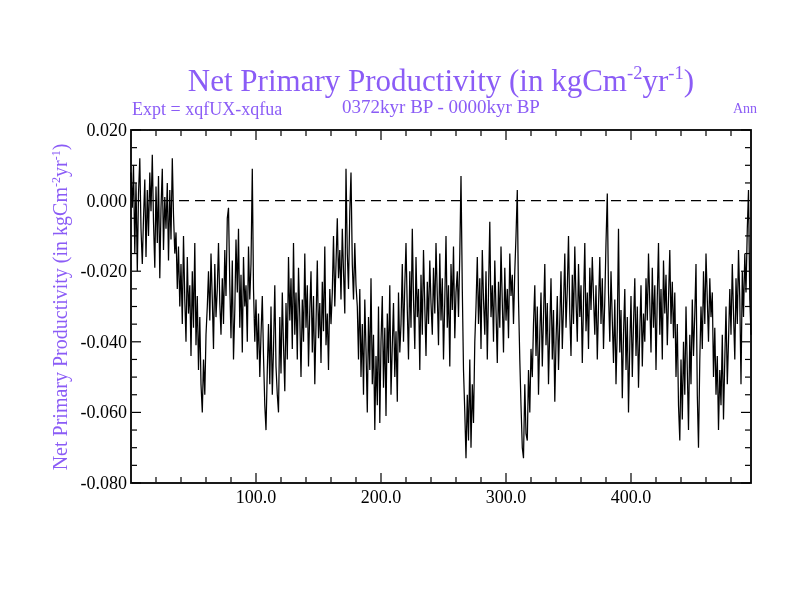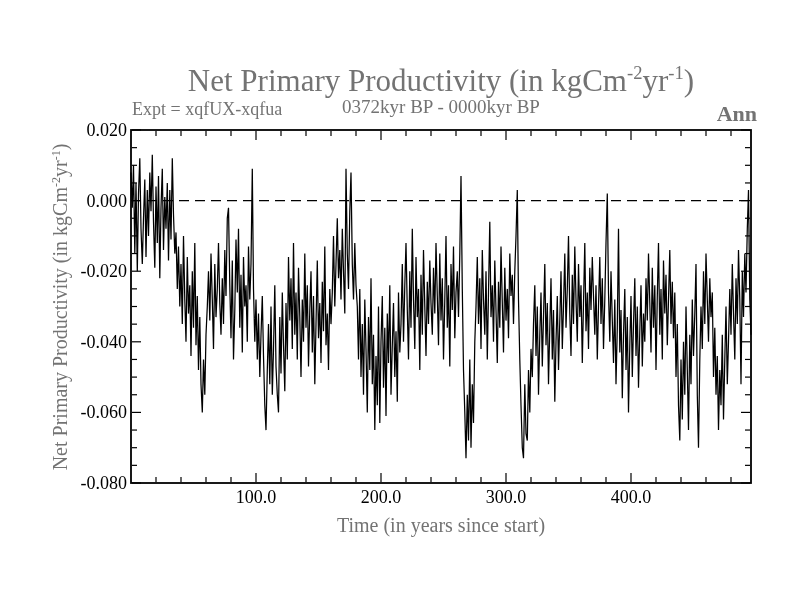--- a/index.html
+++ b/index.html
@@ -1,23 +1,23 @@
 <!DOCTYPE html>
 <html><head>
 <meta charset="utf-8">
 <style>
   html,body{margin:0;padding:0;background:#ffffff;}
-  .stage{position:relative;width:800px;height:600px;background:#ffffff;color:#737373;
+  .stage{position:relative;width:800px;height:600px;background:#ffffff;color:#8b5cf6;
          font-family:"Liberation Serif","DejaVu Serif",serif;overflow:hidden;}
   .title{position:absolute;left:131px;top:63px;width:620px;text-align:center;
          font-size:31px;white-space:nowrap;}
   .sup{font-size:0.60em;position:relative;top:-0.62em;}
   .subtitle{position:absolute;left:131px;top:96px;width:620px;text-align:center;font-size:19px;}
   .expt{position:absolute;left:132px;top:99px;font-size:18px;}
-  .ann{position:absolute;right:43px;top:101px;font-size:22px;font-weight:bold;}
+  .ann{position:absolute;right:43px;top:101px;font-size:14px;}
   .xlabel{position:absolute;left:131px;top:514px;width:620px;text-align:center;font-size:20px;}
   .ylabel{position:absolute;left:-158px;top:294px;width:440px;height:26px;text-align:center;
           font-size:20px;white-space:nowrap;transform:rotate(-90deg);}
   svg.plot{position:absolute;left:0;top:0;}
   svg.plot text{font-family:"Liberation Serif","DejaVu Serif",serif;font-size:18px;fill:#000;}
 </style>
 </head>
 <body>
 
 <div class="stage">
@@ -135,15 +135,14 @@
       <text x="127" y="136" text-anchor="end">0.020</text>
       <text x="127" y="206.6" text-anchor="end">0.000</text>
       <text x="127" y="277.2" text-anchor="end">-0.020</text>
       <text x="127" y="347.79999999999995" text-anchor="end">-0.040</text>
       <text x="127" y="418.4" text-anchor="end">-0.060</text>
       <text x="127" y="489" text-anchor="end">-0.080</text>
       <line x1="131" y1="200.6" x2="751" y2="200.6" stroke="#000000" stroke-width="1.1" stroke-dasharray="10 6"></line>
       <polyline points="131.0,172.4 132.3,207.7 133.5,165.3 134.8,253.6 136.0,182.9 137.3,271.2 138.5,193.5 139.8,158.2 141.0,228.8 142.3,264.1 143.5,218.3 144.8,179.4 146.0,257.1 147.3,190.0 148.5,235.9 149.8,172.4 151.0,211.2 152.3,154.7 153.5,221.8 154.8,267.7 156.0,186.5 157.3,243.0 158.5,175.9 159.8,278.3 161.0,207.7 162.3,168.8 163.5,250.0 164.8,197.1 166.0,228.8 167.3,182.9 168.5,260.6 169.8,190.0 171.0,239.4 172.3,158.2 173.5,214.7 174.8,253.6 176.0,232.4 177.3,288.9 178.5,246.5 179.8,306.5 181.0,264.1 182.3,324.1 183.5,235.9 184.8,299.4 186.0,341.8 187.3,257.1 188.5,313.6 189.8,285.3 191.0,355.9 192.3,271.2 193.5,327.7 194.8,243.0 196.0,345.3 197.3,295.9 198.5,370.0 199.8,317.1 201.0,384.2 202.3,412.4 203.5,359.5 204.8,394.7 206.0,334.7 207.3,306.5 208.5,271.2 209.8,320.6 211.0,253.6 212.3,299.4 213.5,348.9 214.8,264.1 216.0,317.1 217.3,288.9 218.5,243.0 219.8,303.0 221.0,334.7 222.3,278.3 223.5,324.1 224.8,250.0 226.0,295.9 227.3,218.3 228.5,207.7 229.8,285.3 231.0,338.3 232.3,260.6 233.5,359.5 234.8,310.0 236.0,239.4 237.3,292.4 238.5,228.8 239.8,327.7 241.0,274.7 242.3,352.4 243.5,257.1 244.8,306.5 246.0,285.3 247.3,341.8 248.5,246.5 249.8,299.4 251.0,264.1 252.3,168.8 253.5,288.9 254.8,341.8 256.0,299.4 257.3,359.5 258.5,313.6 259.8,377.1 261.0,334.7 262.3,295.9 263.5,355.9 264.8,405.3 266.0,430.1 267.3,370.0 268.5,324.1 269.8,384.2 271.0,306.5 272.3,394.7 273.5,348.9 274.8,285.3 276.0,366.5 277.3,394.7 278.5,412.4 279.8,317.1 281.0,373.6 282.3,292.4 283.5,345.3 284.8,391.2 286.0,303.0 287.3,359.5 288.5,257.1 289.8,320.6 291.0,278.3 292.3,348.9 293.5,243.0 294.8,334.7 296.0,292.4 297.3,359.5 298.5,267.7 299.8,317.1 301.0,377.1 302.3,299.4 303.5,341.8 304.8,253.6 306.0,327.7 307.3,285.3 308.5,366.5 309.8,310.0 311.0,271.2 312.3,352.4 313.5,295.9 314.8,384.2 316.0,324.1 317.3,260.6 318.5,338.3 319.8,303.0 321.0,363.0 322.3,281.8 323.5,331.2 324.8,246.5 326.0,345.3 327.3,313.6 328.5,370.0 329.8,288.9 331.0,324.1 332.3,292.4 333.5,235.9 334.8,306.5 336.0,264.1 337.3,218.3 338.5,278.3 339.8,250.0 341.0,299.4 342.3,228.8 343.5,271.2 344.8,313.6 346.0,168.8 347.3,253.6 348.5,288.9 349.8,211.2 351.0,172.4 352.3,264.1 353.5,299.4 354.8,243.0 356.0,285.3 357.3,306.5 358.5,359.5 359.8,288.9 361.0,377.1 362.3,324.1 363.5,394.7 364.8,299.4 366.0,348.9 367.3,412.4 368.5,317.1 369.8,370.0 371.0,278.3 372.3,384.2 373.5,334.7 374.8,430.1 376.0,355.9 377.3,405.3 378.5,306.5 379.8,423.0 381.0,341.8 382.3,295.9 383.5,387.7 384.8,327.7 386.0,415.9 387.3,313.6 388.5,363.0 389.8,285.3 391.0,394.7 392.3,345.3 393.5,303.0 394.8,377.1 396.0,331.2 397.3,401.8 398.5,292.4 399.8,352.4 401.0,324.1 402.3,264.1 403.5,341.8 404.8,285.3 406.0,243.0 407.3,310.0 408.5,359.5 409.8,271.2 411.0,327.7 412.3,228.8 413.5,299.4 414.8,348.9 416.0,257.1 417.3,317.1 418.5,288.9 419.8,370.0 421.0,274.7 422.3,334.7 423.5,250.0 424.8,306.5 426.0,355.9 427.3,281.8 428.5,324.1 429.8,260.6 431.0,303.0 432.3,334.7 433.5,267.7 434.8,313.6 436.0,243.0 437.3,295.9 438.5,345.3 439.8,253.6 441.0,320.6 442.3,278.3 443.5,359.5 444.8,299.4 446.0,235.9 447.3,327.7 448.5,285.3 449.8,366.5 451.0,264.1 452.3,310.0 453.5,246.5 454.8,338.3 456.0,292.4 457.3,271.2 458.5,317.1 459.8,253.6 461.0,175.9 462.3,288.9 463.5,370.0 464.8,412.4 466.0,458.3 467.3,394.7 468.5,440.6 469.8,359.5 471.0,447.7 472.3,384.2 473.5,423.0 474.8,341.8 476.0,306.5 477.3,257.1 478.5,324.1 479.8,278.3 481.0,348.9 482.3,250.0 483.5,299.4 484.8,334.7 486.0,271.2 487.3,359.5 488.5,292.4 489.8,221.8 491.0,317.1 492.3,285.3 493.5,341.8 494.8,260.6 496.0,310.0 497.3,363.0 498.5,281.8 499.8,327.7 501.0,246.5 502.3,303.0 503.5,352.4 504.8,267.7 506.0,320.6 507.3,288.9 508.5,338.3 509.8,253.6 511.0,295.9 512.3,274.7 513.5,324.1 514.8,271.2 516.0,235.9 517.3,190.0 518.5,299.4 519.8,359.5 521.0,405.3 522.3,447.7 523.5,458.3 524.8,384.2 526.0,433.6 527.3,440.6 528.5,370.0 529.8,412.4 531.0,348.9 532.3,377.1 533.5,324.1 534.8,285.3 536.0,355.9 537.3,306.5 538.5,394.7 539.8,334.7 541.0,292.4 542.3,366.5 543.5,317.1 544.8,264.1 546.0,345.3 547.3,303.0 548.5,384.2 549.8,327.7 551.0,278.3 552.3,359.5 553.5,310.0 554.8,401.8 556.0,341.8 557.3,295.9 558.5,370.0 559.8,320.6 561.0,271.2 562.3,348.9 563.5,306.5 564.8,253.6 566.0,327.7 567.3,288.9 568.5,235.9 569.8,313.6 571.0,355.9 572.3,274.7 573.5,324.1 574.8,246.5 576.0,299.4 577.3,341.8 578.5,264.1 579.8,317.1 581.0,285.3 582.3,363.0 583.5,303.0 584.8,243.0 586.0,331.2 587.3,292.4 588.5,348.9 589.8,267.7 591.0,310.0 592.3,257.1 593.5,295.9 594.8,334.7 596.0,285.3 597.3,359.5 598.5,306.5 599.8,257.1 601.0,324.1 602.3,278.3 603.5,348.9 604.8,299.4 606.0,243.0 607.3,193.5 608.5,292.4 609.8,341.8 611.0,271.2 612.3,320.6 613.5,363.0 614.8,299.4 616.0,384.2 617.3,327.7 618.5,228.8 619.8,352.4 621.0,310.0 622.3,398.3 623.5,334.7 624.8,288.9 626.0,370.0 627.3,317.1 628.5,412.4 629.8,345.3 631.0,295.9 632.3,377.1 633.5,324.1 634.8,278.3 636.0,355.9 637.3,306.5 638.5,387.7 639.8,331.2 641.0,285.3 642.3,366.5 643.5,313.6 644.8,341.8 646.0,278.3 647.3,320.6 648.5,253.6 649.8,303.0 651.0,352.4 652.3,267.7 653.5,327.7 654.8,285.3 656.0,370.0 657.3,295.9 658.5,243.0 659.8,334.7 661.0,288.9 662.3,359.5 663.5,260.6 664.8,313.6 666.0,274.7 667.3,345.3 668.5,299.4 669.8,250.0 671.0,324.1 672.3,281.8 673.5,338.3 674.8,292.4 676.0,377.1 677.3,324.1 678.5,405.3 679.8,440.6 681.0,359.5 682.3,419.5 683.5,341.8 684.8,394.7 686.0,306.5 687.3,370.0 688.5,430.1 689.8,334.7 691.0,384.2 692.3,299.4 693.5,355.9 694.8,313.6 696.0,264.1 697.3,394.7 698.5,447.7 699.8,359.5 701.0,306.5 702.3,348.9 703.5,271.2 704.8,324.1 706.0,253.6 707.3,299.4 708.5,341.8 709.8,278.3 711.0,317.1 712.3,292.4 713.5,377.1 714.8,327.7 716.0,394.7 717.3,355.9 718.5,430.1 719.8,370.0 721.0,405.3 722.3,334.7 723.5,419.5 724.8,359.5 726.0,306.5 727.3,384.2 728.5,341.8 729.8,288.9 731.0,334.7 732.3,264.1 733.5,313.6 734.8,359.5 736.0,278.3 737.3,324.1 738.5,250.0 739.8,299.4 741.0,384.2 742.3,271.2 743.5,317.1 744.8,253.6 746.0,292.4 747.3,228.8 748.5,190.0 749.8,299.4 751.0,334.7" fill="none" stroke="#000000" stroke-width="1.25"></polyline>
     </svg>
 
-  <div class="xlabel">Time (in years since start)</div>
 
 </div>
 
 </body></html>

